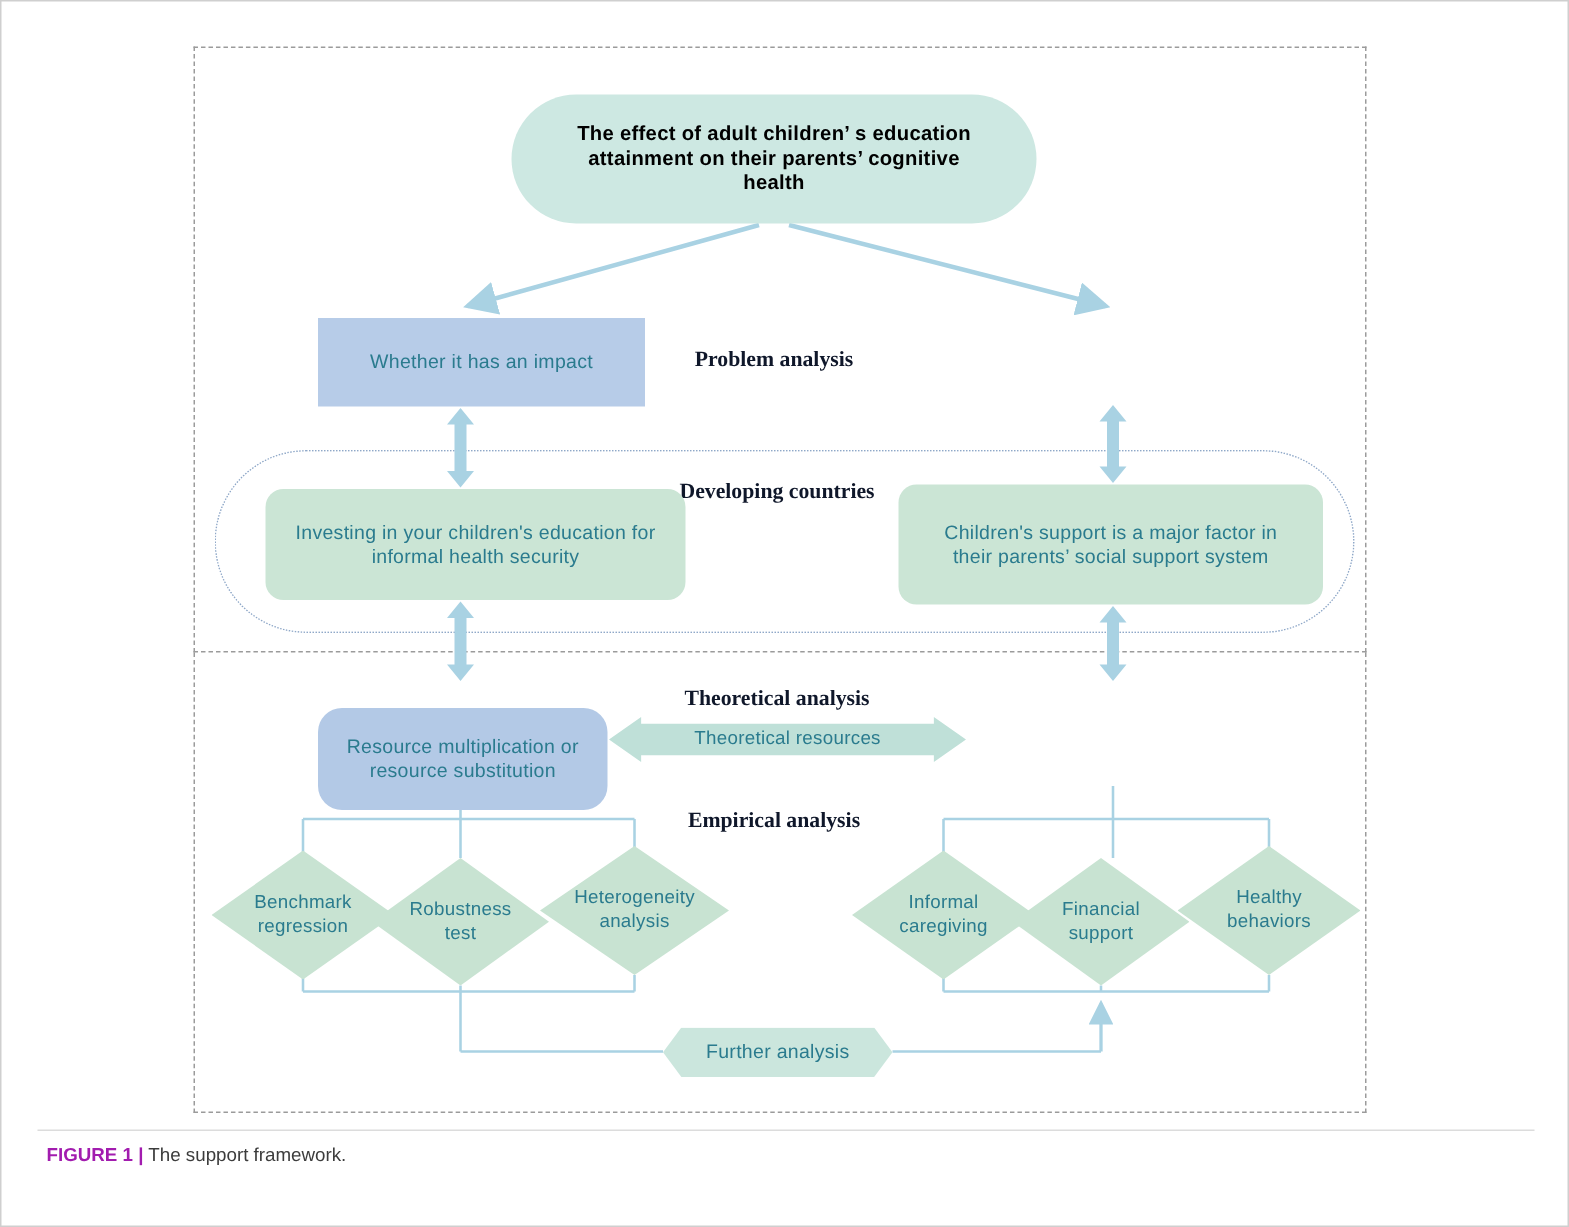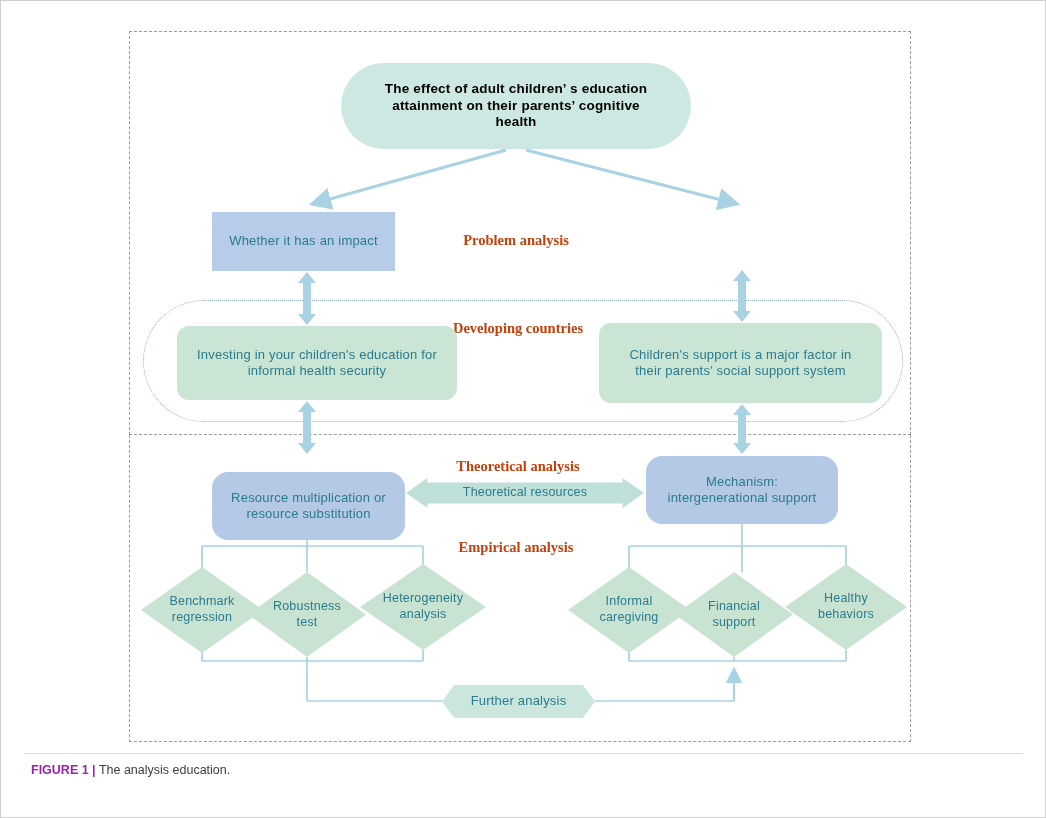--- a/index.html
+++ b/index.html
@@ -58,21 +58,21 @@
   .hexagon{
     background:#cbe6dd;
     clip-path:polygon(8% 0,92% 0,100% 50%,92% 100%,8% 100%,0 50%);
     font-size:13px;
   }
   .serif-label{
     position:absolute;
     font-family:"Liberation Serif", serif;
     font-weight:700;
     font-size:14.5px;
-    color:#c2410c;
+    color:#0f172a;
     text-align:center;
   }
   .connectors{position:absolute;left:0;top:0;pointer-events:none;}
   .caption-rule{position:absolute;left:24px;top:752px;width:998px;height:1px;background:#dcdcdc;}
   .caption{
     position:absolute;left:30px;top:762px;
     font-size:12.5px;color:#3c3c3c;
   }
   .caption b{color:#a21caf;}
 </style>
@@ -108,39 +108,38 @@
     <line x1="733" y1="700" x2="733" y2="668" stroke="#a9d2e3" stroke-width="2.2" marker-end="url(#ah)"></line>
   </svg>
 
   <div class="serif-label" style="left:430px;top:231px;width:170px;">Problem analysis</div>
   <div class="serif-label" style="left:427px;top:319px;width:180px;">Developing countries</div>
   <div class="serif-label" style="left:417px;top:457px;width:200px;text-align:center;">Theoretical analysis</div>
   <div class="serif-label" style="left:425px;top:538px;width:180px;">Empirical analysis</div>
 
   <div class="node stadium" style="left:340px;top:62px;width:350px;height:86px;">The effect of adult children’ s education attainment on their parents’ cognitive health</div>
 
-  <div class="node rect-blue" style="left:211px;top:211px;width:183px;height:59px;">Whether it has an impact</div>
+  <div class="node rect-blue" style="left:211px;top:211px;width:218px;height:59px;">Whether it has an impact</div>
 
   <div class="node round-green" style="left:176px;top:325px;width:280px;height:74px;">Investing in your children's education for informal health security</div>
   <div class="node round-green" style="left:598px;top:322px;width:283px;height:80px;">Children's support is a major factor in their parents’ social support system</div>
 
   <div class="node round-blue" style="left:211px;top:455px;width:193px;height:68px;margin-top:16px;">Resource multiplication or resource substitution</div>
-  <div class="node round-blue" style="left:645px;top:455px;width:192px;height:68px;">Mechanism: intergenerational support</div>
 
   <div class="node band" style="left:405px;top:477px;width:238px;height:30px;">Theoretical resources</div>
 
   <div class="node diamond" style="left:140px;top:566px;width:122px;height:86px;">Benchmark regression</div>
   <div class="node diamond" style="left:247px;top:571px;width:118px;height:85px;">Robustness test</div>
   <div class="node diamond narrowpad" style="left:359px;top:563px;width:126px;height:86px;">Heterogeneity analysis</div>
 
   <div class="node diamond" style="left:567px;top:566px;width:122px;height:86px;">Informal caregiving</div>
   <div class="node diamond" style="left:674px;top:571px;width:118px;height:85px;">Financial support</div>
   <div class="node hexagon" style="left:441px;top:684px;width:153px;height:33px;">Further analysis</div>
 
   <div class="node diamond" style="left:784px;top:563px;width:122px;height:86px;">Healthy behaviors</div>
 
   <div class="caption-rule"></div>
   <div class="caption">
     <b>FIGURE 1 |</b>
-    <span>The analysis education.</span>
+    <span>The support framework.</span>
   </div>
 
 </div>
 
 </body></html>

